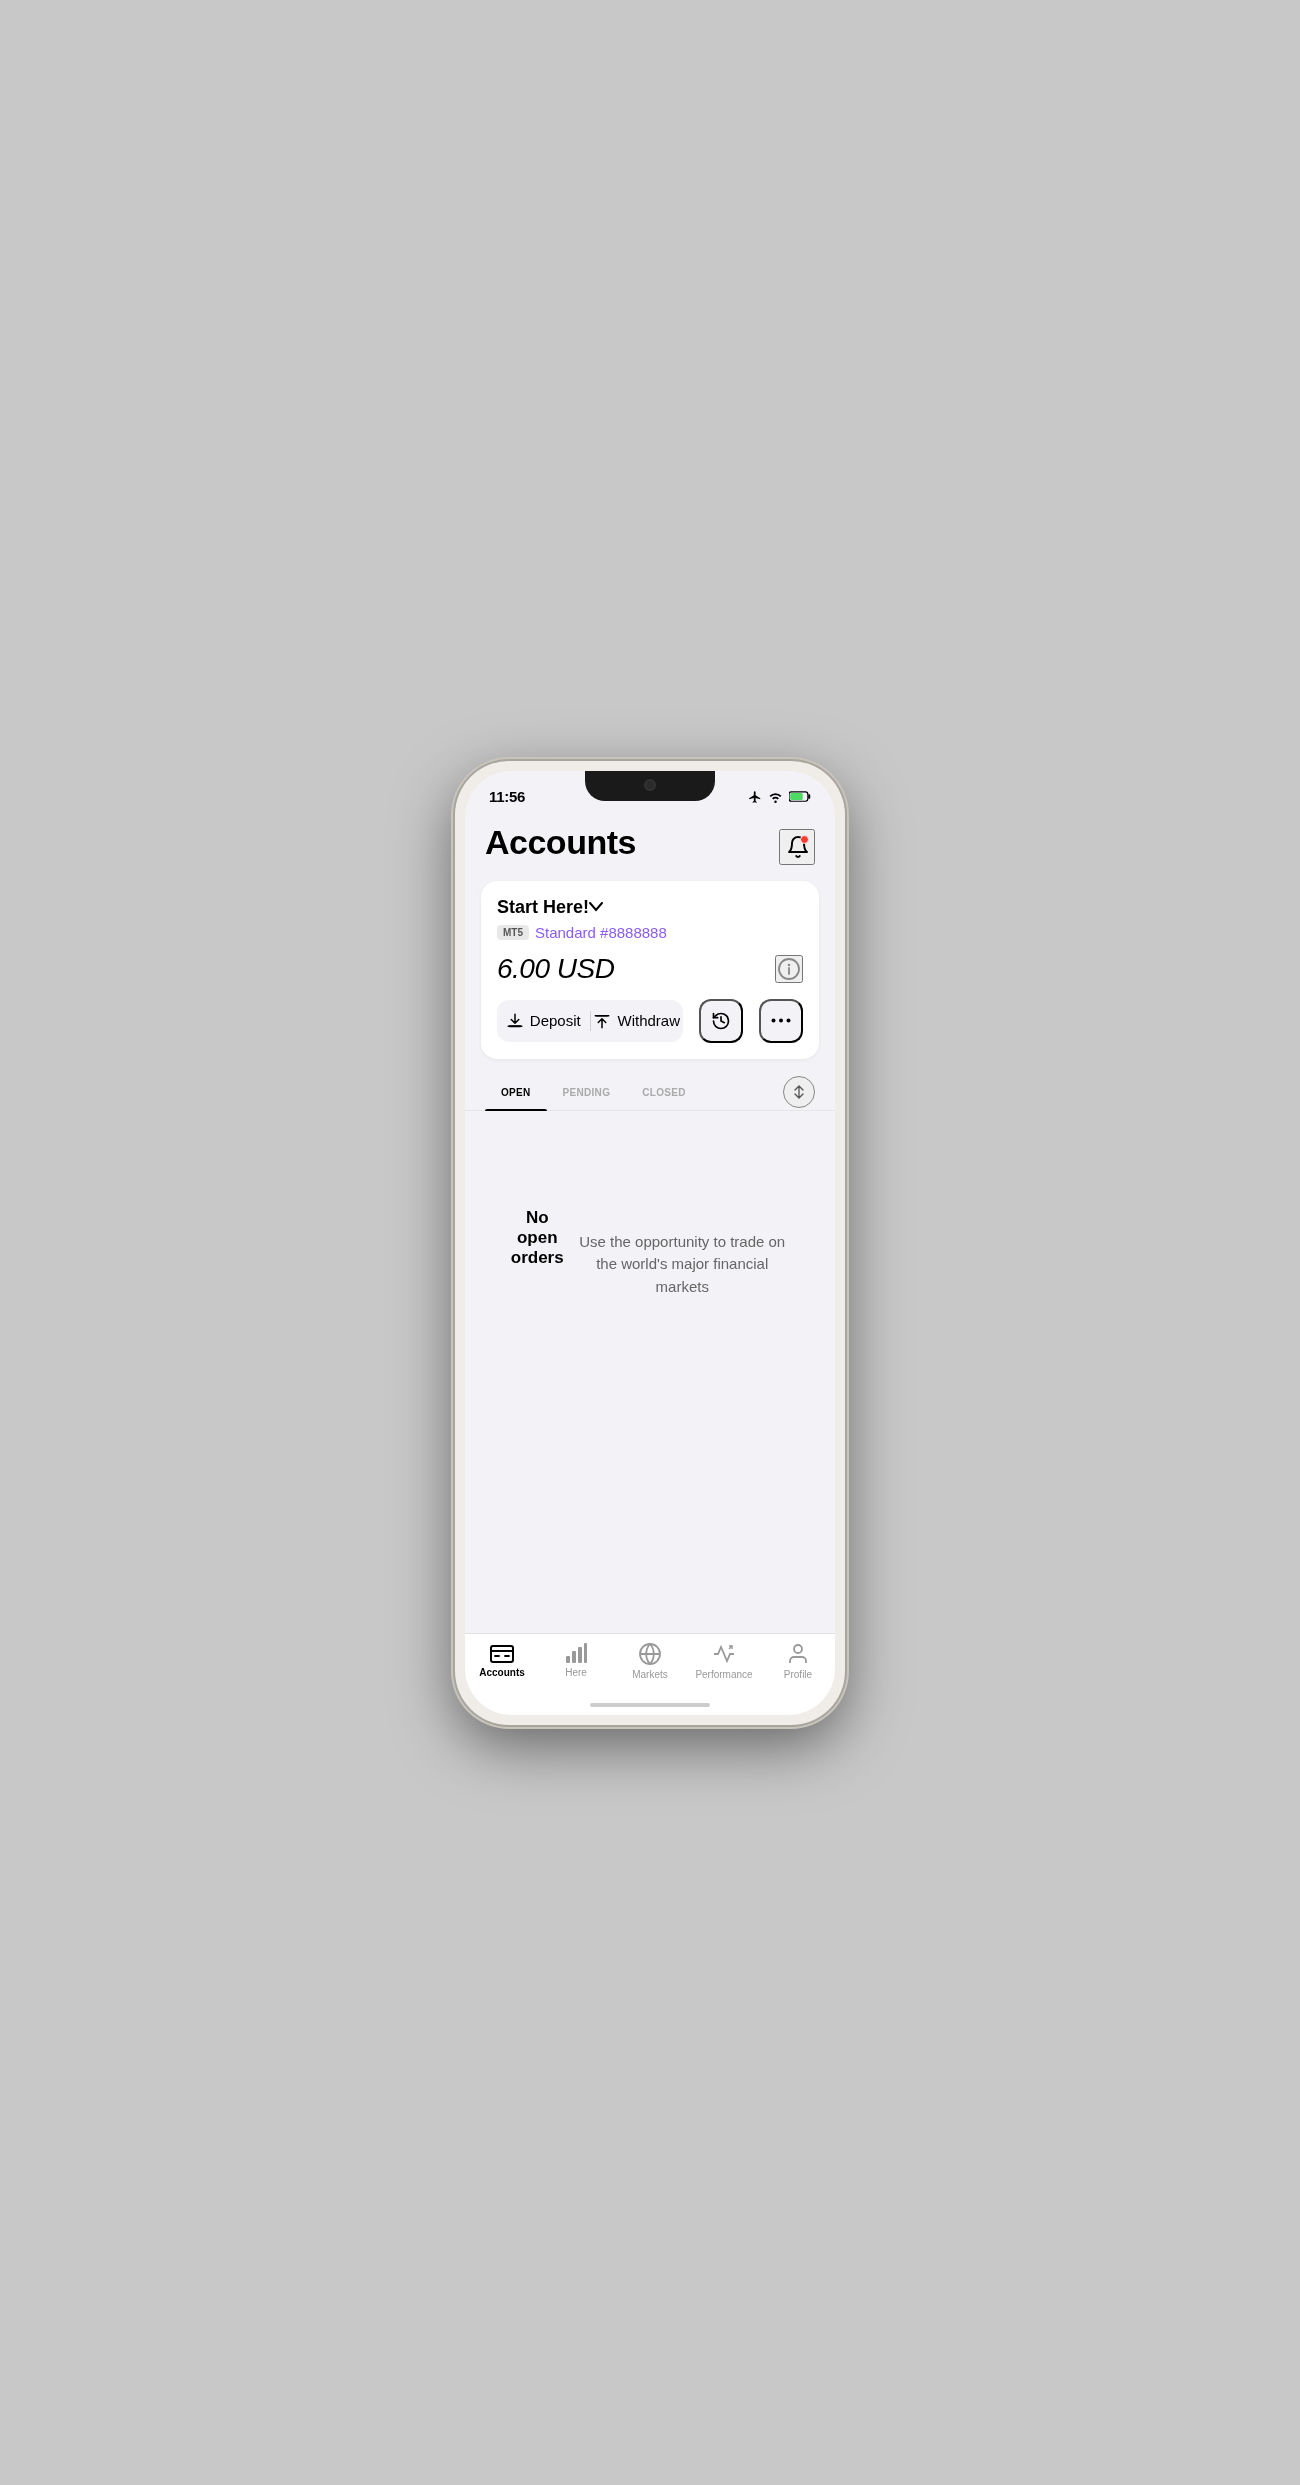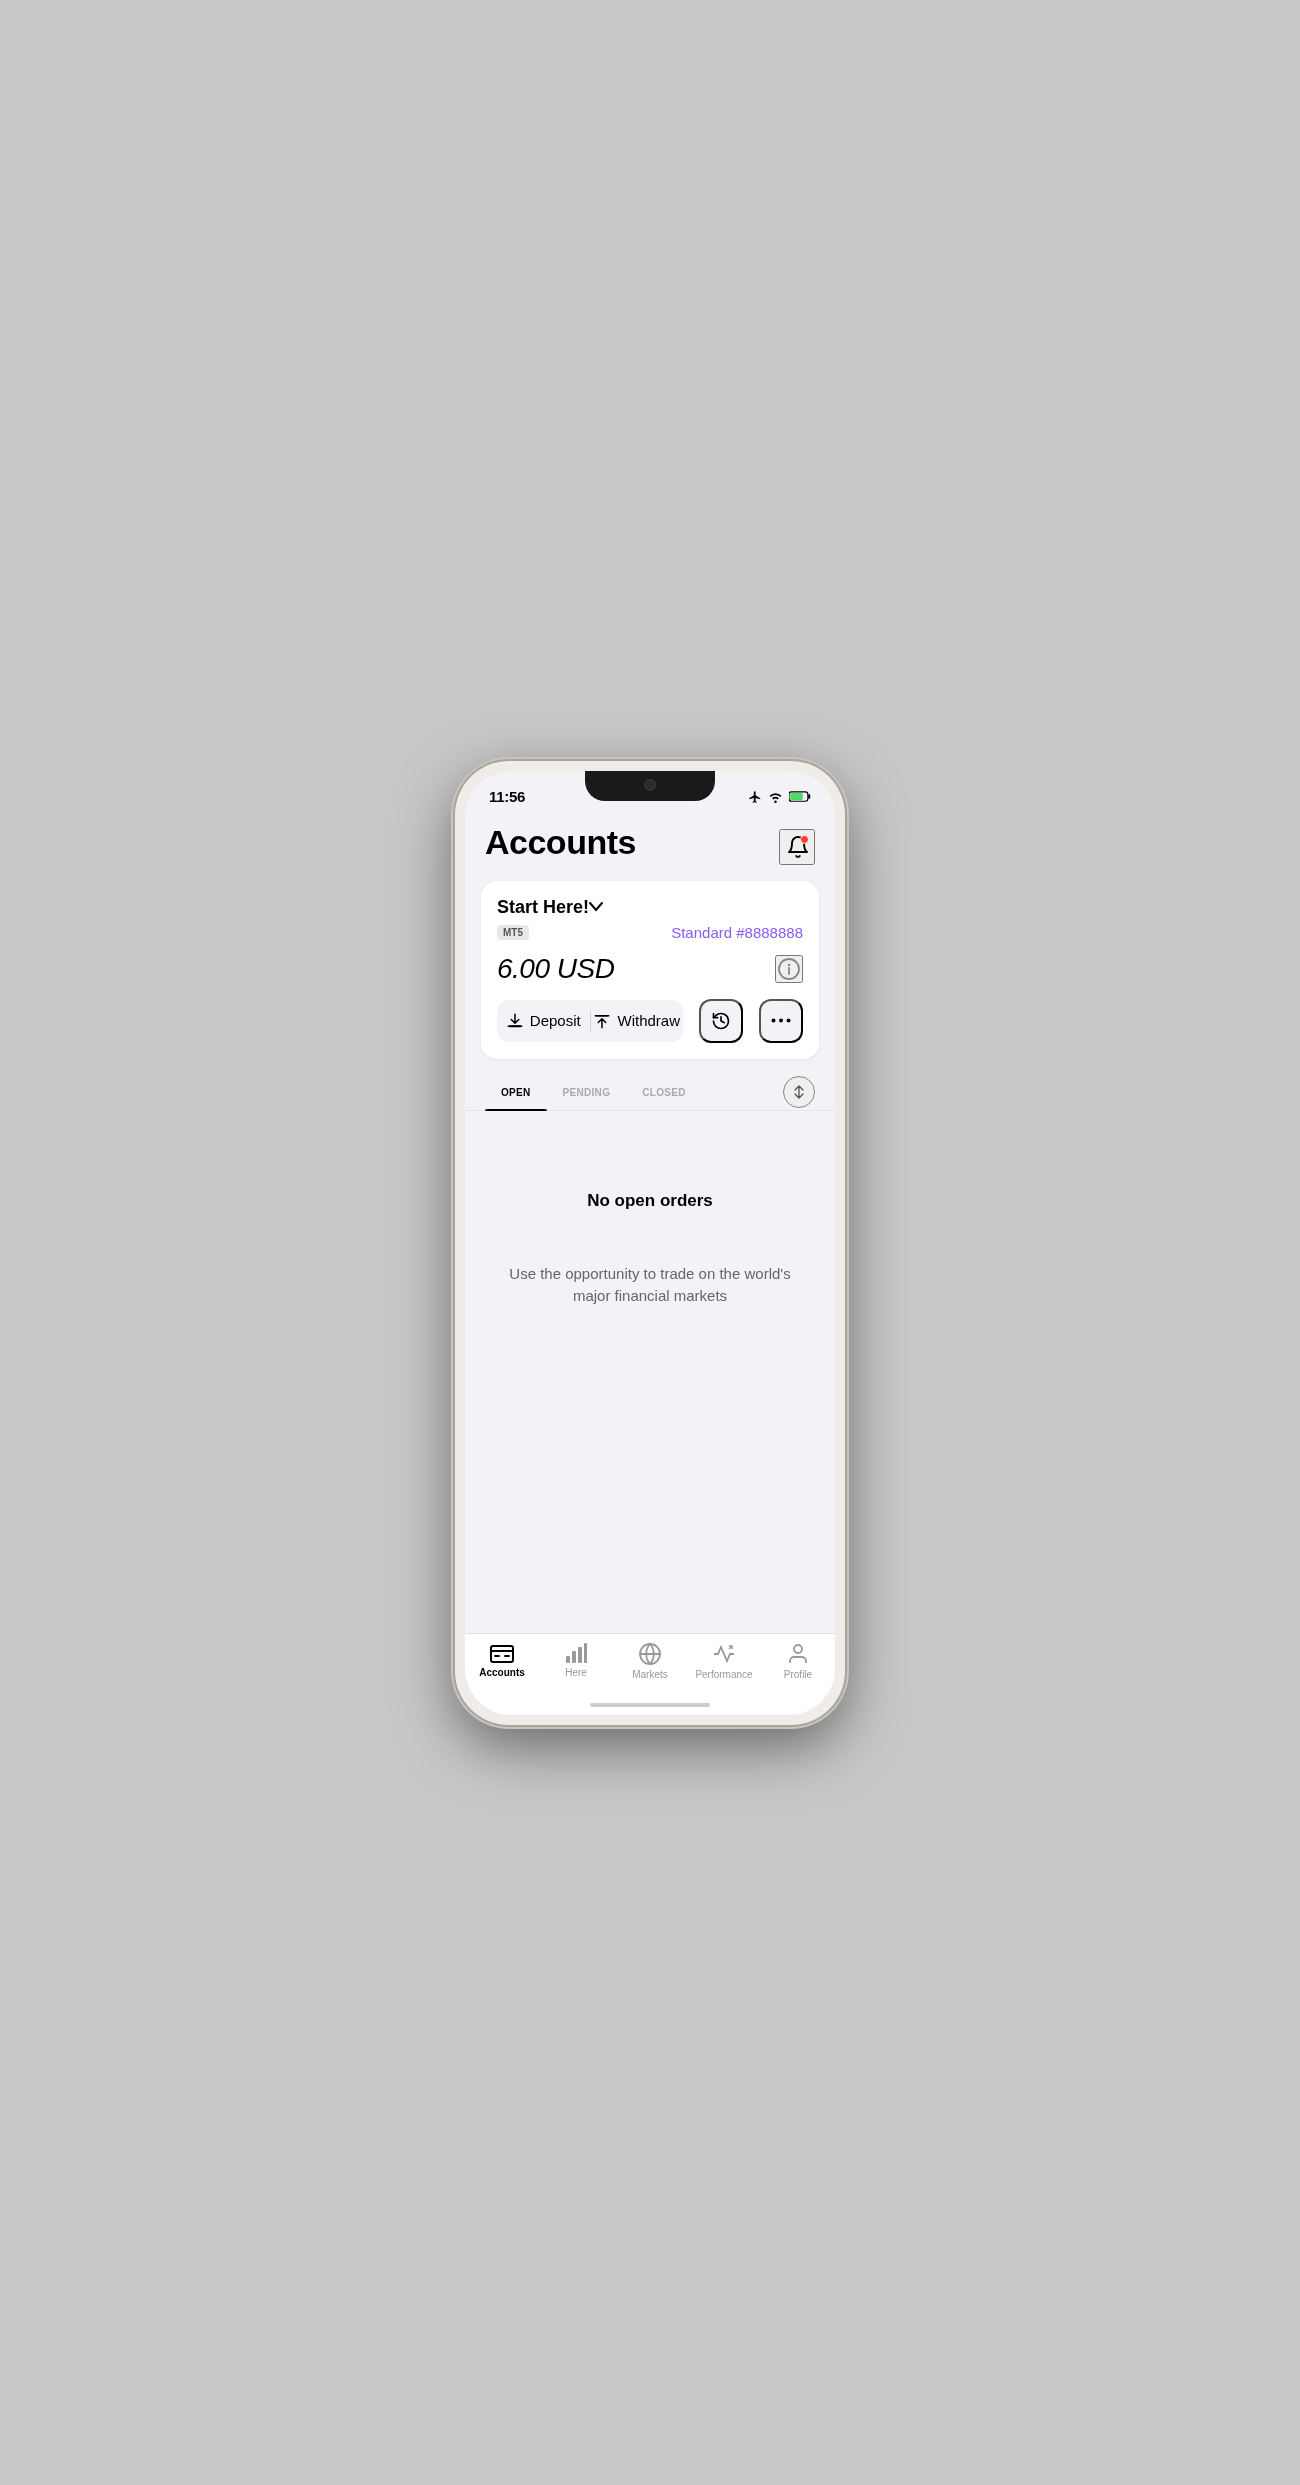--- a/index.html
+++ b/index.html
@@ -159,23 +159,22 @@
     }
 
     .chevron-down {
       font-size: 14px;
       color: #000;
     }
 
     .account-meta {
       display: flex;
       align-items: center;
-      gap: 20px;
+      gap: 6px;
       margin-bottom: 12px;
-      justify-content: space-between;
     }
 
     .mt5-badge {
       background: #e8e8e8;
       color: #555;
       font-size: 10px;
       font-weight: 600;
       padding: 2px 6px;
       border-radius: 4px;
     }
@@ -309,21 +308,21 @@
       align-items: center;
       justify-content: center;
       cursor: pointer;
       font-size: 14px;
       color: #555;
     }
 
     
     .empty-state {
       display: flex;
-      flex-direction: column;
+      flex-direction: row;
       align-items: center;
       justify-content: space-between;
       padding: 80px 40px 40px;
       text-align: center;
     }
 
     .empty-title {
       font-size: 17px;
       font-weight: 600;
       color: #000;

